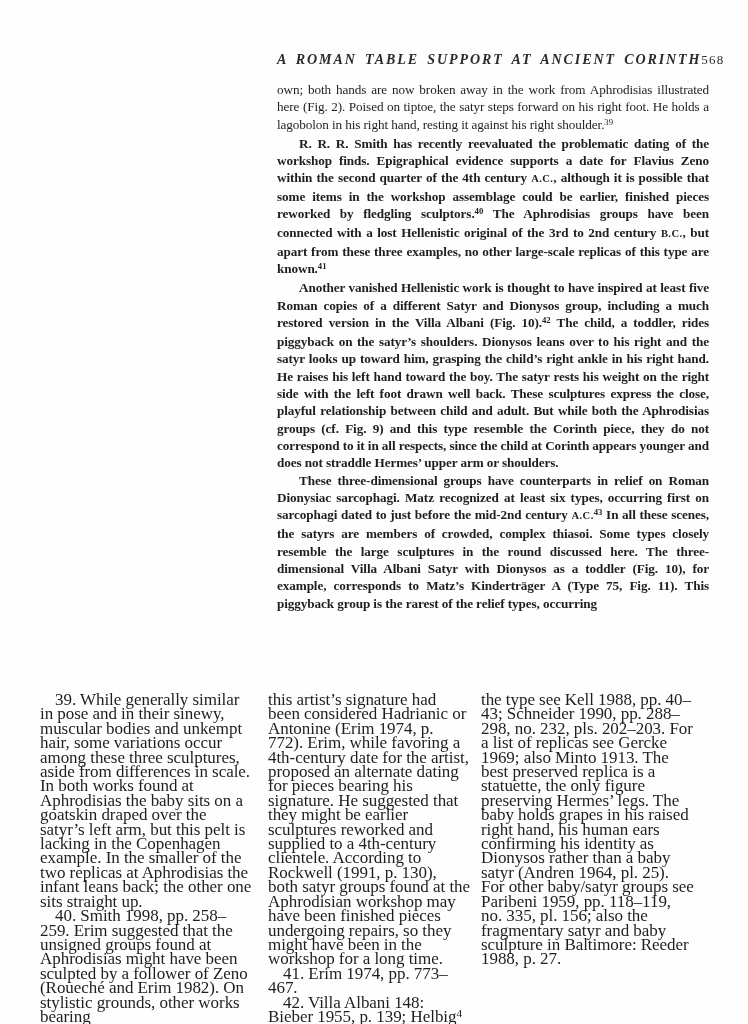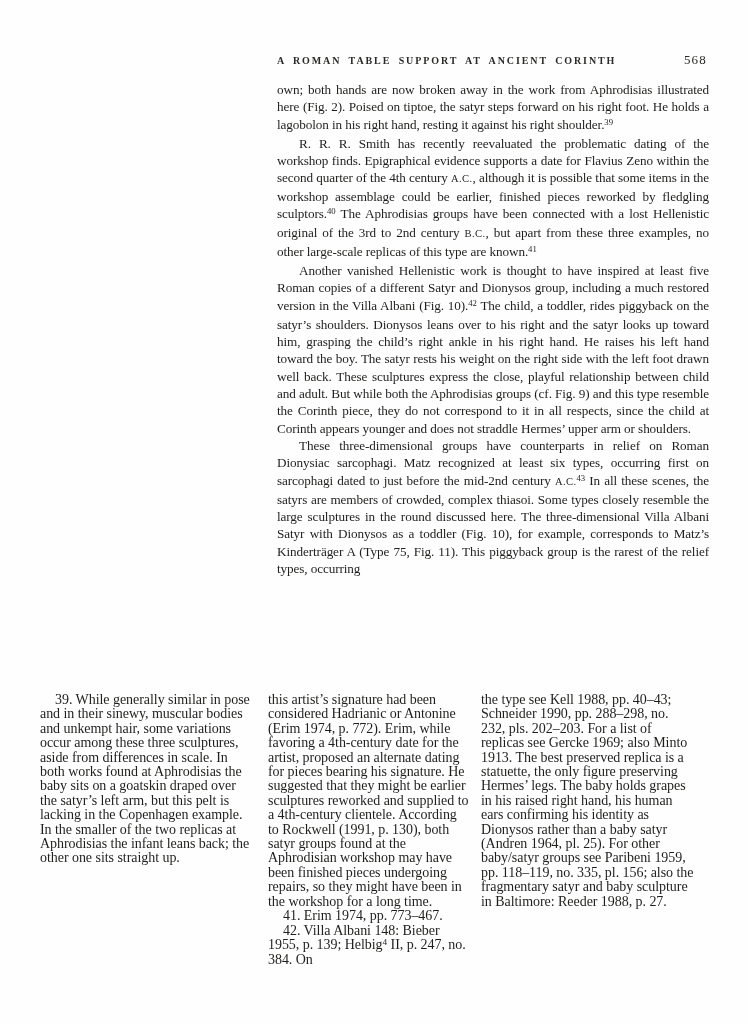--- a/index.html
+++ b/index.html
@@ -16,59 +16,60 @@
   .running-head {
     position: absolute;
     left: 277px;
     top: 52px;
     width: 430px;
     display: flex;
     justify-content: space-between;
     align-items: baseline;
   }
   .rh-title {
-    font-size: 10px;
+    font-size: 14px;
     font-weight: bold;
     letter-spacing: 1.9px;
     word-spacing: 3px;
     color: #2a2a28;
     white-space: nowrap;
+    font-style: italic;
   }
   .rh-page {
     font-size: 13px;
     letter-spacing: 1.2px;
     color: #2a2a28;
   }
   .body-col {
     position: absolute;
     left: 277px;
     top: 81px;
     width: 432px;
   }
   .body-col p {
     margin: 0;
     font-size: 13.2px;
     line-height: 17.3px;
     text-align: justify;
     letter-spacing: -0.1px;
   }
-  .body-col p.indent { text-indent: 22px; }
+  .body-col p.indent { text-indent: 22px; font-weight: bold; }
   .footnotes-area {
     position: absolute;
     left: 0;
     top: 693px;
     width: 748px;
   }
   .fn-col {
     position: absolute;
     top: 0;
   }
   .fn-col p {
     margin: 0;
-    font-size: 14px;
+    font-size: 17px;
     line-height: 14.4px;
     text-align: left;
     letter-spacing: -0.05px;
   }
   .fn-col p.indent { text-indent: 15px; }
   #fn-col-1 { left: 40px;  width: 213px; }
   #fn-col-2 { left: 268px; width: 202px; }
   #fn-col-3 { left: 481px; width: 214px; }
   .sup {
     font-size: 0.66em;
@@ -94,20 +95,21 @@
   <main class="body-col">
       <p><span>own; both hands are now broken away in the work from Aphrodisias illustrated here (Fig. 2). Poised on tiptoe, the satyr steps forward on his right foot. He holds a lagobolon in his right hand, resting it against his right shoulder.</span><span class="sup">39</span></p>
       <p class="indent"><span>R. R. R. Smith has recently reevaluated the problematic dating of the workshop finds. Epigraphical evidence supports a date for Flavius Zeno within the second quarter of the 4th century </span><span class="sc">A.C.</span><span>, although it is possible that some items in the workshop assemblage could be earlier, finished pieces reworked by fledgling sculptors.</span><span class="sup">40</span><span> The Aphrodisias groups have been connected with a lost Hellenistic original of the 3rd to 2nd century </span><span class="sc">B.C.</span><span>, but apart from these three examples, no other large-scale replicas of this type are known.</span><span class="sup">41</span></p>
       <p class="indent"><span>Another vanished Hellenistic work is thought to have inspired at least five Roman copies of a different Satyr and Dionysos group, including a much restored version in the Villa Albani (Fig. 10).</span><span class="sup">42</span><span> The child, a toddler, rides piggyback on the satyr’s shoulders. Dionysos leans over to his right and the satyr looks up toward him, grasping the child’s right ankle in his right hand. He raises his left hand toward the boy. The satyr rests his weight on the right side with the left foot drawn well back. These sculptures express the close, playful relationship between child and adult. But while both the Aphrodisias groups (cf. Fig. 9) and this type resemble the Corinth piece, they do not correspond to it in all respects, since the child at Corinth appears younger and does not straddle Hermes’ upper arm or shoulders.</span></p>
       <p class="indent"><span>These three-dimensional groups have counterparts in relief on Roman Dionysiac sarcophagi. Matz recognized at least six types, occurring first on sarcophagi dated to just before the mid-2nd century </span><span class="sc">A.C.</span><span class="sup">43</span><span> In all these scenes, the satyrs are members of crowded, complex thiasoi. Some types closely resemble the large sculptures in the round discussed here. The three-dimensional Villa Albani Satyr with Dionysos as a toddler (Fig. 10), for example, corresponds to Matz’s Kinderträger A (Type 75, Fig. 11). This piggyback group is the rarest of the relief types, occurring</span></p>
     </main>
 
   <section class="footnotes-area">
     <div class="fn-col" id="fn-col-1">
         <p class="indent"><span>39. While generally similar in pose and in their sinewy, muscular bodies and unkempt hair, some variations occur among these three sculptures, aside from differences in scale. In both works found at Aphrodisias the baby sits on a goatskin draped over the satyr’s left arm, but this pelt is lacking in the Copenhagen example. In the smaller of the two replicas at Aphrodisias the infant leans back; the other one sits straight up.</span></p>
+        <p class="indent"><span>40. Smith 1998, pp. 258–259. Erim suggested that the unsigned groups found at Aphrodisias might have been sculpted by a follower of Zeno (Roueché and Erim 1982). On stylistic grounds, other works bearing</span></p>
       </div>
     <div class="fn-col" id="fn-col-2">
         <p><span>this artist’s signature had been considered Hadrianic or Antonine (Erim 1974, p. 772). Erim, while favoring a 4th-century date for the artist, proposed an alternate dating for pieces bearing his signature. He suggested that they might be earlier sculptures reworked and supplied to a 4th-century clientele. According to Rockwell (1991, p. 130), both satyr groups found at the Aphrodisian workshop may have been finished pieces undergoing repairs, so they might have been in the workshop for a long time.</span></p>
         <p class="indent"><span>41. Erim 1974, pp. 773–467.</span></p>
         <p class="indent"><span>42. Villa Albani 148: Bieber 1955, p. 139; Helbig</span><span class="sup">4</span><span> II, p. 247, no. 384. On</span></p>
       </div>
     <div class="fn-col" id="fn-col-3">
         <p><span>the type see Kell 1988, pp. 40–43; Schneider 1990, pp. 288–298, no. 232, pls. 202–203. For a list of replicas see Gercke 1969; also Minto 1913. The best preserved replica is a statuette, the only figure preserving Hermes’ legs. The baby holds grapes in his raised right hand, his human ears confirming his identity as Dionysos rather than a baby satyr (Andren 1964, pl. 25). For other baby/satyr groups see Paribeni 1959, pp. 118–119, no. 335, pl. 156; also the fragmentary satyr and baby sculpture in Baltimore: Reeder 1988, p. 27.</span></p>
       </div>
   </section>

